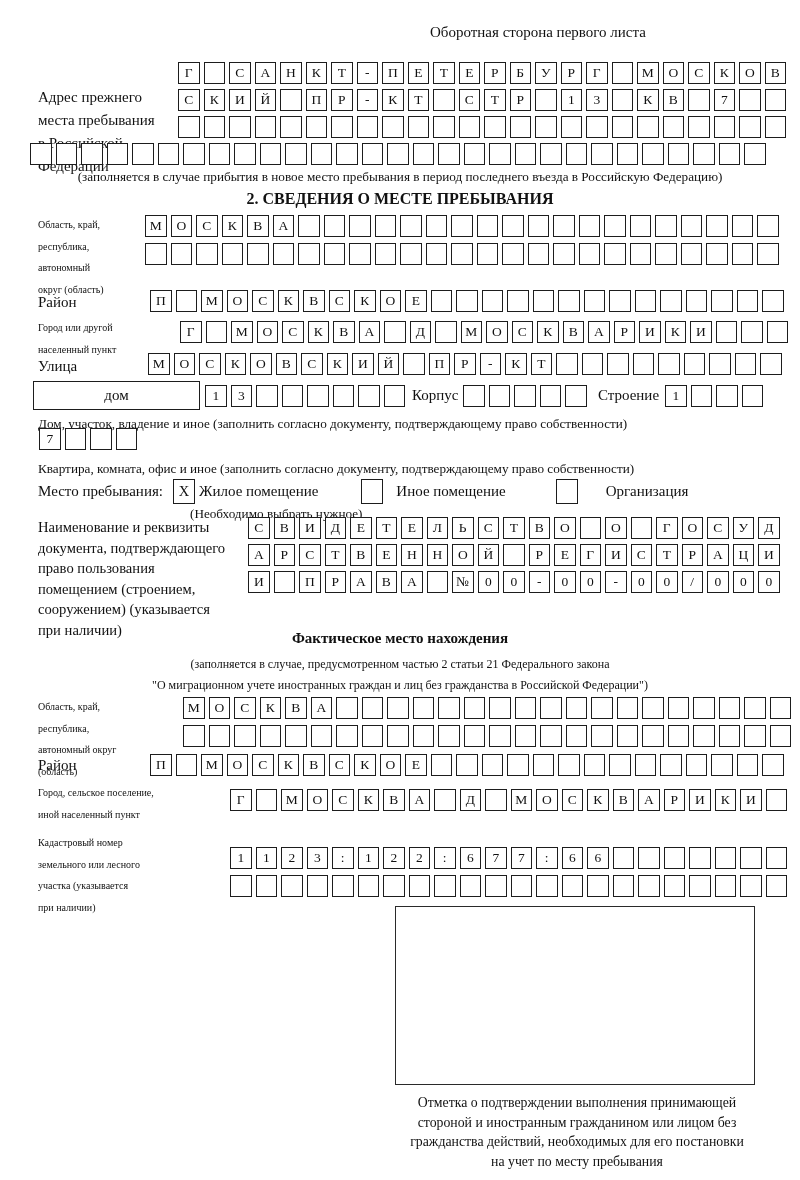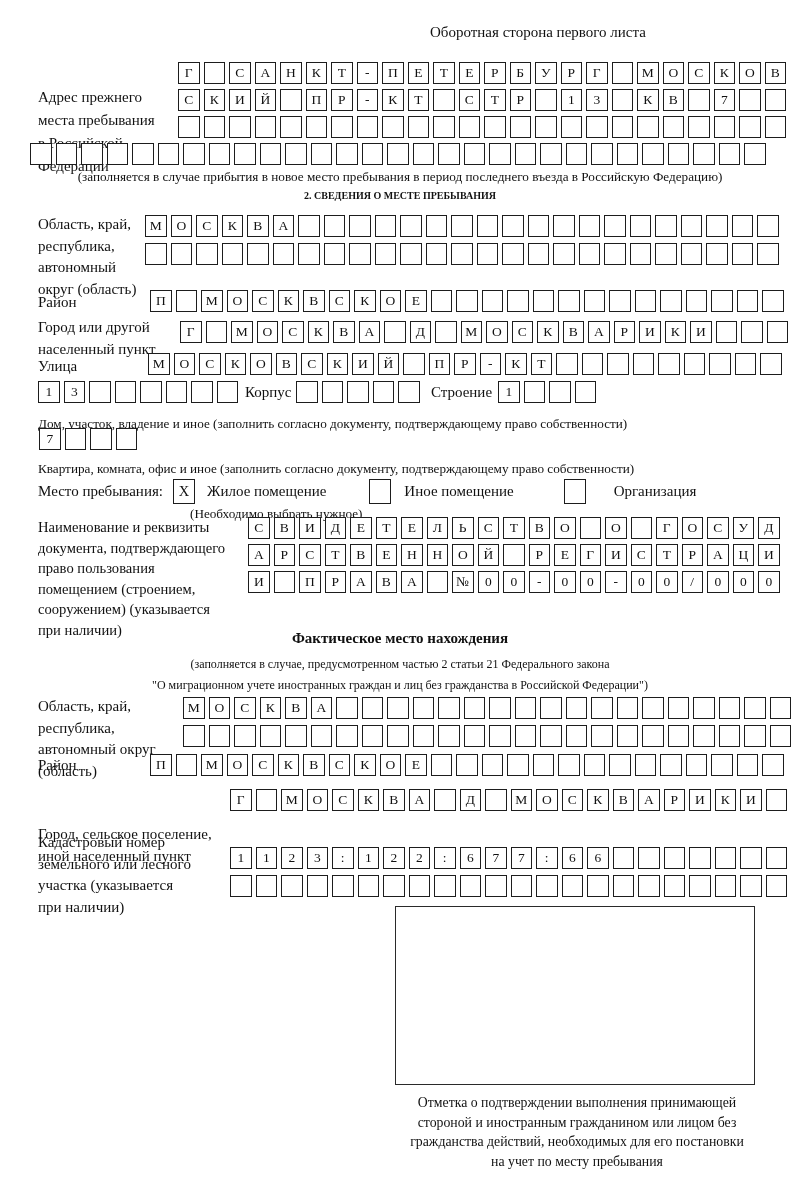--- a/index.html
+++ b/index.html
@@ -5,41 +5,41 @@
   * { box-sizing: border-box; margin: 0; padding: 0; }
   html,body { background:#ffffff; }
   body {
     width: 800px; height: 1180px; position: relative;
     font-family: "Liberation Serif", "DejaVu Serif", serif;
     color: #111;
   }
   .abs { position: absolute; }
   .lbl { font-size: 15px; line-height: 23px; white-space: pre-line; }
   .lbl-tight { font-size: 14.6px; line-height: 20.5px; white-space: pre-line; }
-  .lbl-mid { font-size: 15px; line-height: 21.5px; white-space: pre-line; }
+  .lbl-mid { font-size: 10px; line-height: 21.5px; white-space: pre-line; }
   .cells { display: flex; gap: 4px; }
   .cell {
     flex: none; width: 21.5px; height: 22px;
     border: 1.6px solid #1d1d1d; background: #fff;
     display: flex; align-items: center; justify-content: center;
     font-size: 13.5px; font-family: "Liberation Serif", serif;
   }
   .wbox {
     flex: none; border: 1.6px solid #1d1d1d; height: 29px;
     display: flex; align-items: center; justify-content: center;
     font-size: 15px;
   }
   .chk {
     flex: none; width: 22px; height: 25px; border: 1.6px solid #1d1d1d;
     display: flex; align-items: center; justify-content: center;
     font-size: 14.5px;
   }
   .note { font-size: 13.2px; }
   .center-full { left: 0; width: 800px; text-align: center; }
-  .title { font-weight: bold; font-size: 10px; }
+  .title { font-weight: bold; font-size: 16px; }
   .pre-center { white-space: pre-line; text-align: center; }
   .inline-lbl { font-size: 15px; }
   .flexrow { display: flex; align-items: center; }
   .stamp-box { border: 1.6px solid #2a2a2a; background: #fff; }
 </style>
 </head>
 <body>
 
 <div class="abs" style="left:430px; top:24px; width:325px; text-align:left; font-size:15px;">Оборотная сторона первого листа</div>
 
@@ -300,20 +300,21 @@
     <div class="cell"></div>
     <div class="cell"></div>
     <div class="cell"></div>
     <div class="cell"></div>
     <div class="cell"></div>
     <div class="cell"></div>
     <div class="cell"></div>
   </div>
 
 <div class="abs flexrow" style="left:33px; top:381px;">
+  <div class="wbox" style="width:167px;">дом</div>
   <div class="cells" style="margin-left:5px;">
       <div class="cell">1</div>
       <div class="cell">3</div>
       <div class="cell"></div>
       <div class="cell"></div>
       <div class="cell"></div>
       <div class="cell"></div>
       <div class="cell"></div>
       <div class="cell"></div>
     </div>
@@ -341,21 +342,21 @@
       <div class="cell"></div>
       <div class="cell"></div>
       <div class="cell"></div>
     </div>
 </div>
 <div class="abs note" style="left:38px; top:461px;">Квартира, комната, офис и иное (заполнить согласно документу, подтверждающему право собственности)</div>
 
 <div class="abs flexrow" style="left:38px; top:479px;">
   <div class="inline-lbl">Место пребывания:</div>
   <div class="chk" style="margin-left:10px;">X</div>
-  <div class="inline-lbl" style="margin-left:12px;">Жилое помещение</div>
+  <div class="inline-lbl" style="margin-left:4px;">Жилое помещение</div>
   <div class="chk" style="margin-left:43px;"></div>
   <div class="inline-lbl" style="margin-left:13px;">Иное помещение</div>
   <div class="chk" style="margin-left:50px;"></div>
   <div class="inline-lbl" style="margin-left:28px;">Организация</div>
 </div>
 <div class="abs note" style="left:190px; top:506px; width:290px; text-align:left;">(Необходимо выбрать нужное)</div>
 
 <div class="abs lbl-tight" style="left:38px; top:517px;">Наименование и реквизиты
 документа, подтверждающего
 право пользования
@@ -515,21 +516,21 @@
     <div class="cell"></div>
     <div class="cell"></div>
     <div class="cell"></div>
     <div class="cell"></div>
     <div class="cell"></div>
     <div class="cell"></div>
     <div class="cell"></div>
     <div class="cell"></div>
   </div>
 
-<div class="abs lbl-mid" style="left:38px; top:824px;">Город, сельское поселение,
+<div class="abs lbl-mid" style="left:38px; top:782px;">Город, сельское поселение,
 иной населенный пункт</div>
 <div class="abs cells" style="left:230px; top:789px;">
     <div class="cell">Г</div>
     <div class="cell"></div>
     <div class="cell">М</div>
     <div class="cell">О</div>
     <div class="cell">С</div>
     <div class="cell">К</div>
     <div class="cell">В</div>
     <div class="cell">А</div>

